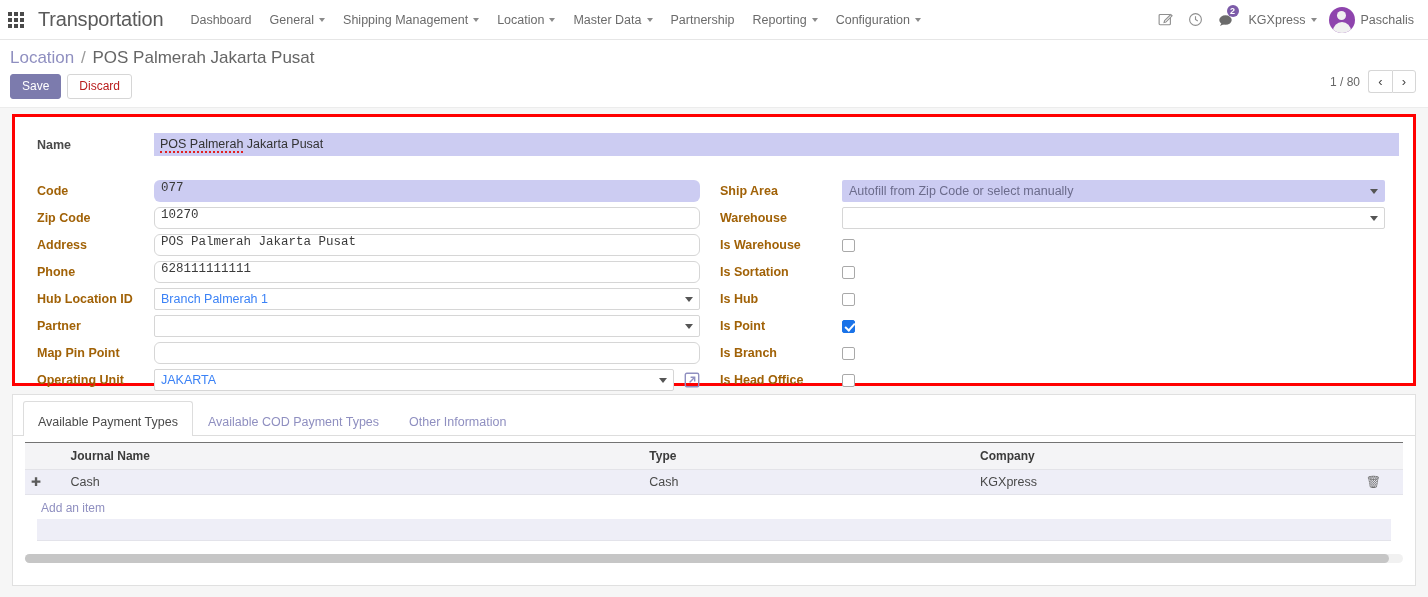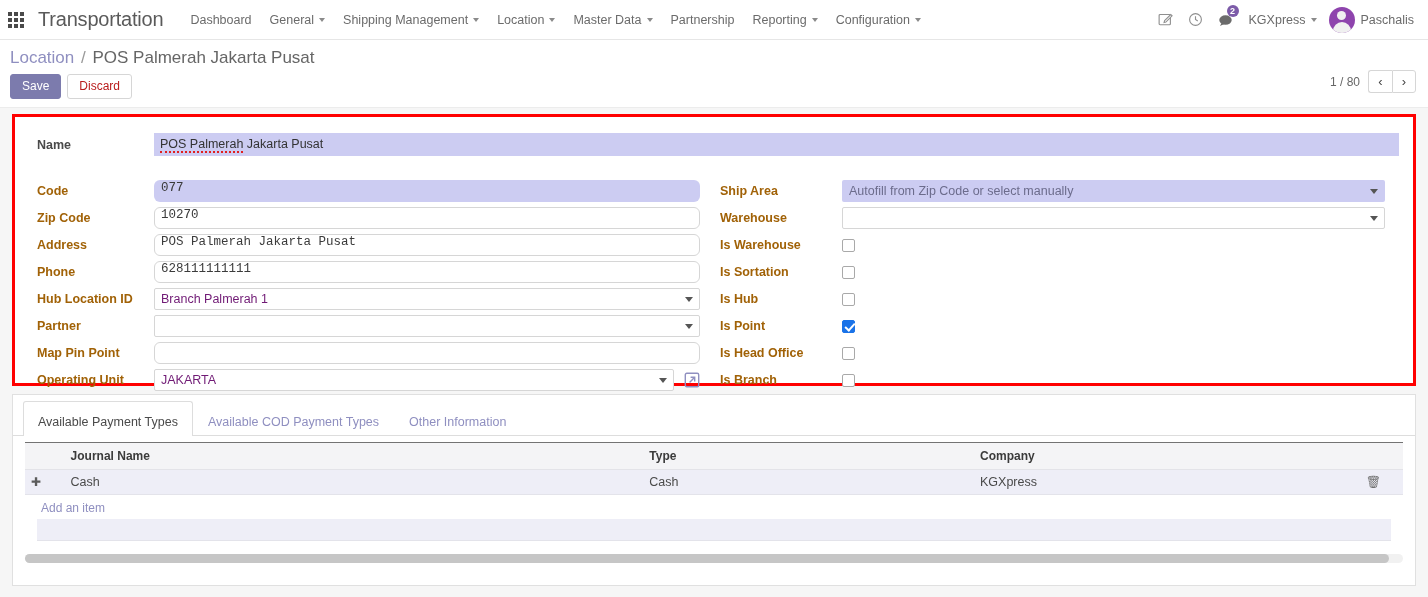--- a/index.html
+++ b/index.html
@@ -229,21 +229,21 @@
     outline: none;
   }
   .txt.highlight { background: #ccccf2; border-color: transparent; }
   .sel-wrap { position: relative; width: 100%; display:flex; align-items:center; }
   .sel {
     width: 100%;
     border: 1px solid #d6d6d6;
     background: #ffffff;
     padding: 3px 20px 3px 6px;
     font-size: 12.5px;
-    color: #701a75;
+    color: #3b82f6;
     height: 22px;
     border-radius: 2px;
     line-height: 15px;
     overflow: hidden;
     white-space: nowrap;
     cursor: pointer;
   }
   .sel.highlight { background: #ccccf2; border-color: transparent; color: #6c6c8c; }
   .sel-caret {
     position: absolute; right: 7px; top: 50%;
@@ -597,28 +597,28 @@
         </div>
 
         <div class="field-row">
           <div class="field-label right-col">Is Point</div>
           <div class="field-ctrl">
             <span class="cbox checked"></span>
           </div>
         </div>
 
         <div class="field-row">
+          <div class="field-label right-col">Is Branch</div>
+          <div class="field-ctrl">
+            <span class="cbox"></span>
+          </div>
+        </div>
+
+        <div class="field-row">
           <div class="field-label right-col">Is Head Office</div>
-          <div class="field-ctrl">
-            <span class="cbox"></span>
-          </div>
-        </div>
-
-        <div class="field-row">
-          <div class="field-label right-col">Is Branch</div>
           <div class="field-ctrl">
             <span class="cbox"></span>
           </div>
         </div>
 
       </div>
     </div>
   </div>
 
   <div class="notebook">

